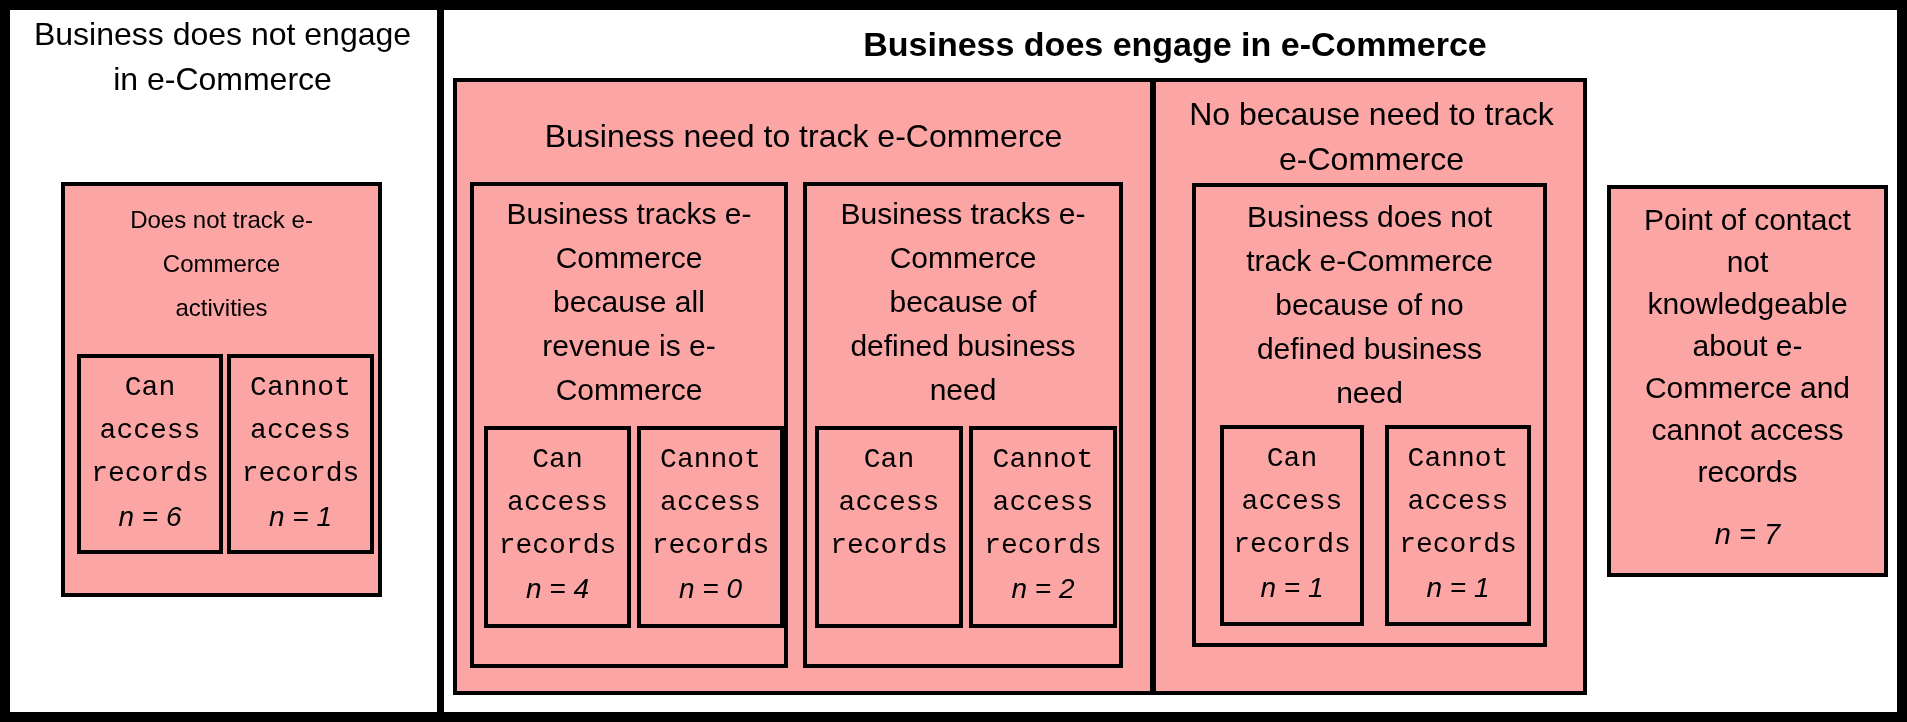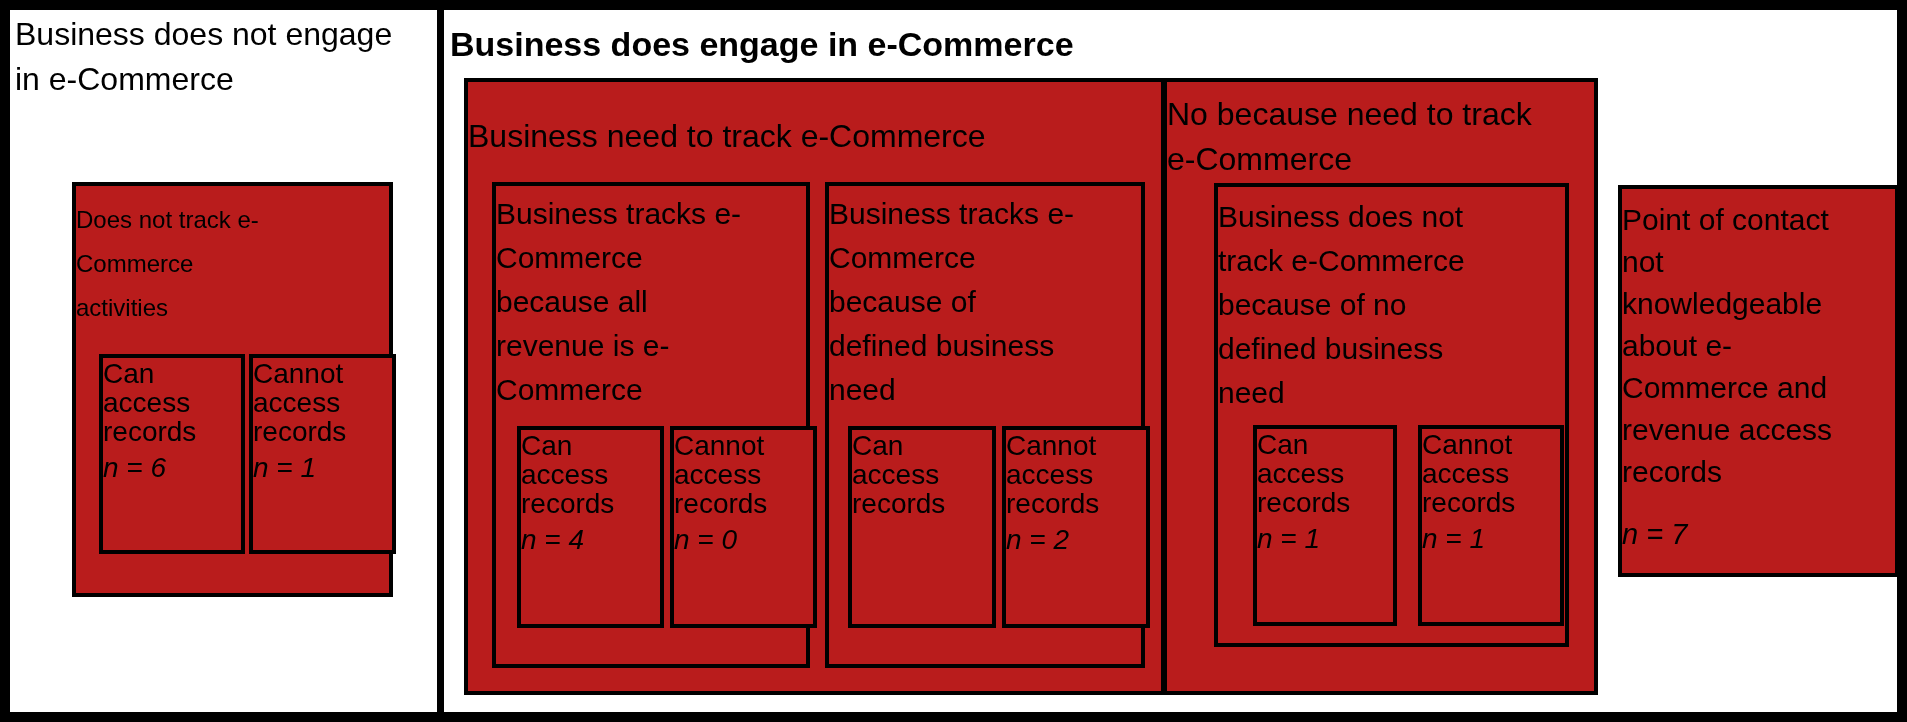--- a/index.html
+++ b/index.html
@@ -16,30 +16,29 @@
   .outer-frame {
     position: absolute; inset: 0;
     border: 10px solid #000;
     box-sizing: border-box;
   }
   .vline { position: absolute; background: #000; }
   .box {
     position: absolute;
     border: 4px solid #000;
     box-sizing: border-box;
-    background: #b91c1c;
-    margin-left: 11px;
+    background: #fca5a5;
   }
   .lines { white-space: pre-line; }
-  .center { }
+  .center { text-align: center; }
   .section-title { font-size: 32px; line-height: 45px; }
   .engage-title { font-size: 34px; line-height: 45px; font-weight: bold; }
   .box-title { font-size: 30px; line-height: 44px; }
   .inner-title { font-size: 24px; line-height: 44px; }
-  .small-box-text { font-size: 28px; line-height: 29px; padding-top: 1px; }
+  .small-box-text { font-size: 28px; line-height: 43px; padding-top: 8px; font-family: Liberation Mono, monospace; }
   .n-label { font-style: italic; font-size: 28px; line-height: 43px; }
   .poc-text { font-size: 30px; line-height: 42px; padding-top: 10px; }
   .poc-n { display: block; margin-top: 20px; font-size: 29px; }
 </style>
 </head>
 <body>
 
 <div class="canvas">
 
   <div class="outer-frame"></div>
@@ -138,18 +137,18 @@
       </div>
     </div>
   </div>
 
   <div class="box" style="left:1607px; top:185px; width:281px; height:392px;">
     <div class="poc-text center lines">Point of contact
 not
 knowledgeable
 about e-
 Commerce and
-revenue access
+cannot access
 records</div>
     <span class="n-label center poc-n">n = 7</span>
   </div>
 
 </div>
 
 </body></html>

